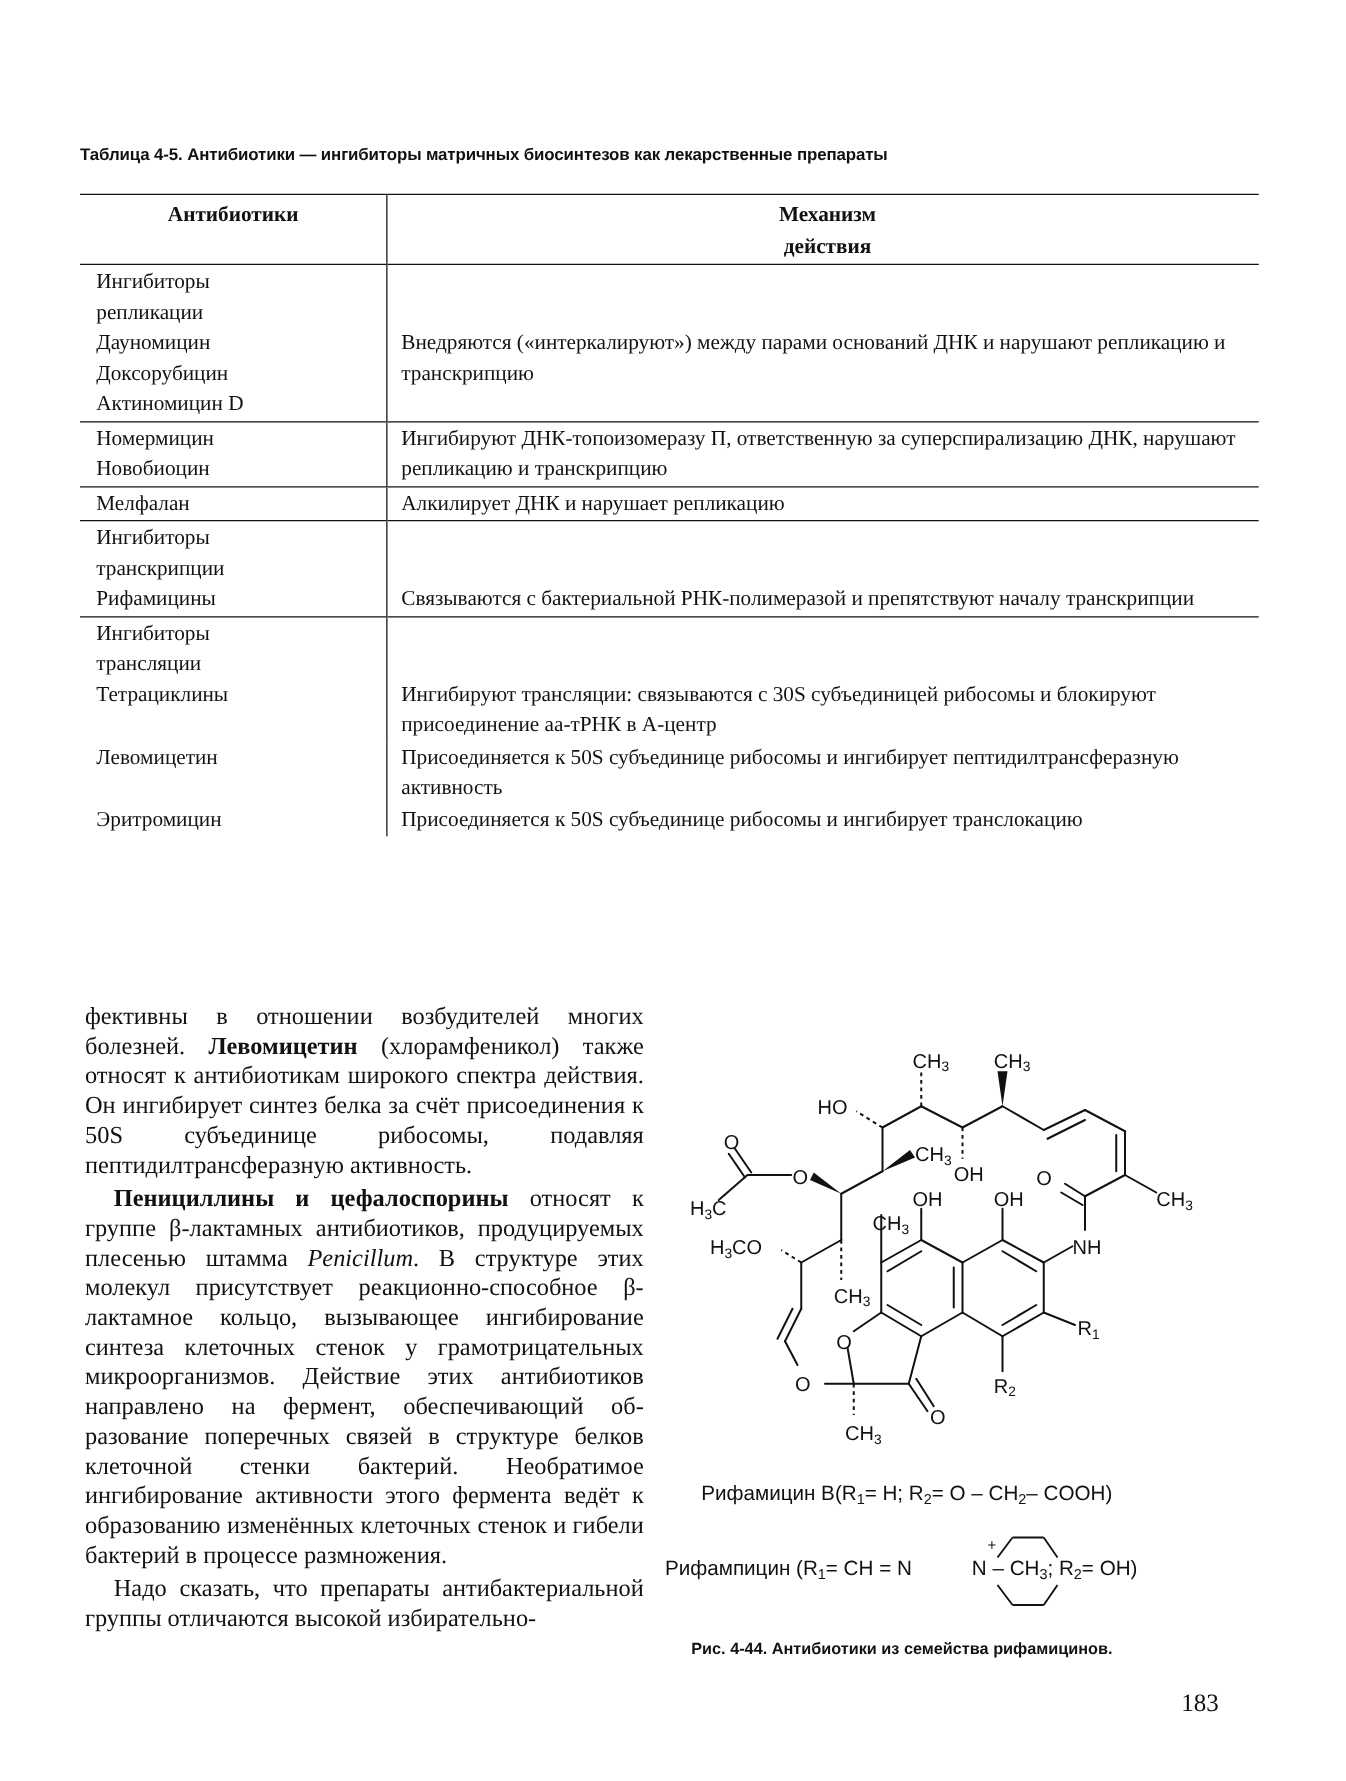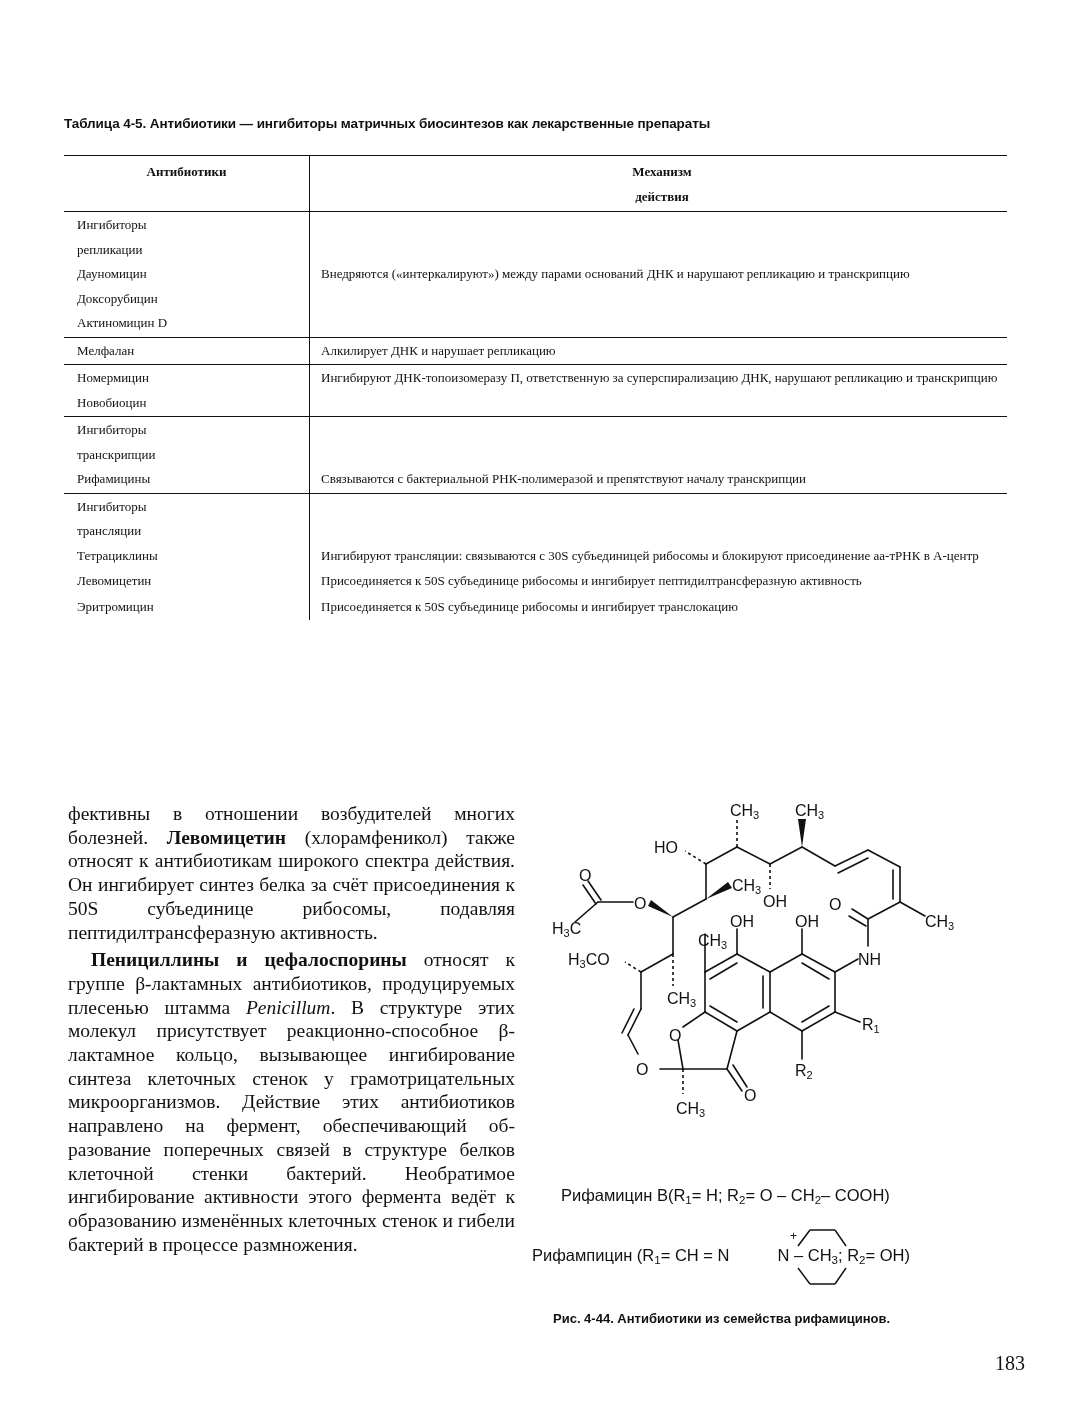--- a/index.html
+++ b/index.html
@@ -5,51 +5,51 @@
   html, body { margin: 0; padding: 0; background: #ffffff; }
   body { width: 1077px; height: 1425px; position: relative; overflow: hidden; color: #111; }
   .caption-table {
     position: absolute; left: 64px; top: 116px;
     font-family: "Liberation Sans", sans-serif; font-weight: bold; font-size: 13.5px;
     letter-spacing: -0.1px;
   }
   .tbl {
     position: absolute; left: 64px; top: 155px; width: 943px;
     border-collapse: collapse;
-    font-family: "Liberation Serif", serif; font-size: 13px; line-height: 24.5px;
+    font-family: "Liberation Serif", serif; font-size: 17px; line-height: 24.5px;
   }
   .tbl th, .tbl td { vertical-align: top; padding: 0; }
   .tbl thead tr { border-top: 1.5px solid #111; border-bottom: 1.5px solid #111; }
   .tbl th { font-weight: bold; text-align: center; padding: 4px 0 2px 0; }
   .tbl .c1 { width: 232px; padding-left: 13px; border-right: 1.3px solid #111; }
   .tbl .c2 { padding-left: 11px; padding-right: 4px; }
   .tbl th.c1 { padding-left: 0; }
   .tbl tr.sep { border-top: 1.3px solid #111; }
   .tbl tr.last { border-bottom: 1.8px solid #111; }
   .tbl td { padding-top: 1px; padding-bottom: 1px; }
   .grp { font-weight: normal; }
   .body-text {
     position: absolute; left: 64px; top: 798px; width: 455px;
     font-family: "Liberation Serif", serif; font-size: 19.5px; line-height: 23.7px;
     text-align: justify; hyphens: manual;
   }
   .body-text p { margin: 4px; text-indent: 0; }
   .body-text p.ind { text-indent: 23px; }
   .body-text b { font-weight: bold; }
-  .struct { position: absolute; left: 540px; top: 784px; width: 440px; height: 340px; }
+  .struct { position: absolute; left: 540px; top: 822px; width: 440px; height: 340px; }
   .struct svg { width: 440px; height: 340px; }
   .formula {
     position: absolute; font-family: "Liberation Sans", sans-serif; font-size: 16.5px; white-space: nowrap;
   }
   .fig-caption {
     position: absolute; left: 553px; top: 1311px;
     font-family: "Liberation Sans", sans-serif; font-weight: bold; font-size: 13px;
   }
   .page-num {
-    position: absolute; left: 995px; top: 1352px;
+    position: absolute; left: 945px; top: 1352px;
     font-family: "Liberation Serif", serif; font-size: 20px;
   }
   sub { font-size: 70%; vertical-align: -3px; line-height: 0; }
 </style>
 </head>
 <body>
 
 <div class="caption-table">Таблица 4-5. Антибиотики — ингибиторы матричных биосинтезов как лекарственные препараты</div>
 
 <table class="tbl">
@@ -70,33 +70,33 @@
           <div>Доксорубицин</div>
           <div>Актиномицин D</div>
         </td>
         <td class="c2">
           <div style="height: 49px;"></div>
           <div>Внедряются («интеркалируют») между парами оснований ДНК и нарушают репликацию и транскрипцию</div>
         </td>
       </tr>
       <tr class="sep">
         <td class="c1">
-          <div>Мелфалан</div>
-        </td>
-        <td class="c2">
-          <div>Алкилирует ДНК и нарушает репликацию</div>
-        </td>
-      </tr>
-      <tr class="sep">
-        <td class="c1">
           <div>Номермицин</div>
           <div>Новобиоцин</div>
         </td>
         <td class="c2">
           <div>Ингибируют ДНК-топоизомеразу П, ответственную за суперспирализацию ДНК, нарушают репликацию и транскрипцию</div>
+        </td>
+      </tr>
+      <tr class="sep">
+        <td class="c1">
+          <div>Мелфалан</div>
+        </td>
+        <td class="c2">
+          <div>Алкилирует ДНК и нарушает репликацию</div>
         </td>
       </tr>
       <tr class="sep">
         <td class="c1">
           <div class="grp">
             <div>Ингибиторы</div>
             <div>транскрипции</div>
           </div>
           <div>Рифамицины</div>
         </td>
@@ -133,20 +133,21 @@
         <td class="c2" style="padding-top: 0px;">
           <div>Присоединяется к 50S субъединице рибосомы и ингибирует транслокацию</div>
         </td>
       </tr>
     </tbody>
 </table>
 
 <div class="body-text">
   <p><span>фективны в отношении возбудителей многих болезней. </span><b>Левомицетин</b><span> (хлорамфеникол) также относят к антибиотикам широкого спектра дей­ствия. Он ингибирует синтез белка за счёт при­соединения к 50S субъединице рибосомы, по­давляя пептидилтрансферазную активность.</span></p>
   <p class="ind"><b>Пенициллины и цефалоспорины</b><span> относят к груп­пе β-лактамных антибиотиков, продуцируемых плесенью штамма </span><i>Penicillum</i><span>. В структуре этих молекул присутствует реакционно-способное β-лактамное кольцо, вызывающее ингибирование синтеза клеточных стенок у грамотрицательных микроорганизмов. Действие этих антибиотиков направлено на фермент, обеспечивающий об­разование поперечных связей в структуре бел­ков клеточной стенки бактерий. Необратимое ингибирование активности этого фермента ве­дёт к образованию изменённых клеточных сте­нок и гибели бактерий в процессе размноже­ния.</span></p>
+  <p class="ind"><span>Надо сказать, что препараты антибактериаль­ной группы отличаются высокой избирательно-</span></p>
 </div>
 
 <div class="struct">
   <svg viewBox="540 830 440 340" xmlns="http://www.w3.org/2000/svg">
     <g stroke="#111" stroke-width="1.6" fill="none" stroke-linecap="round">
 
       <line x1="588" y1="927" x2="601" y2="946"></line>
       <line x1="583" y1="931" x2="596" y2="950"></line>
       <line x1="598" y1="948" x2="575" y2="968"></line>
       <line x1="598" y1="948" x2="633" y2="948"></line>

